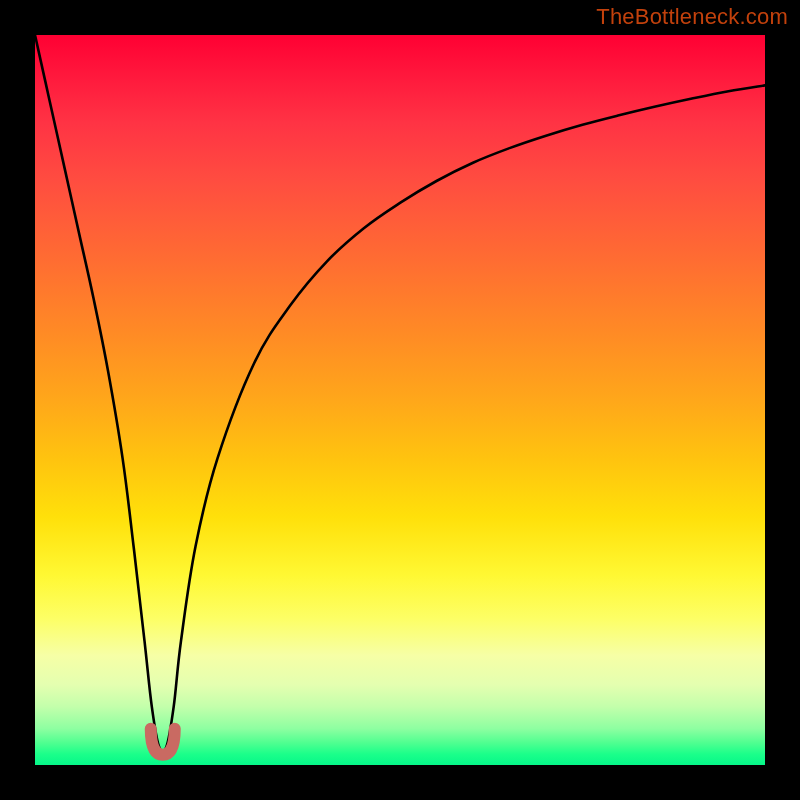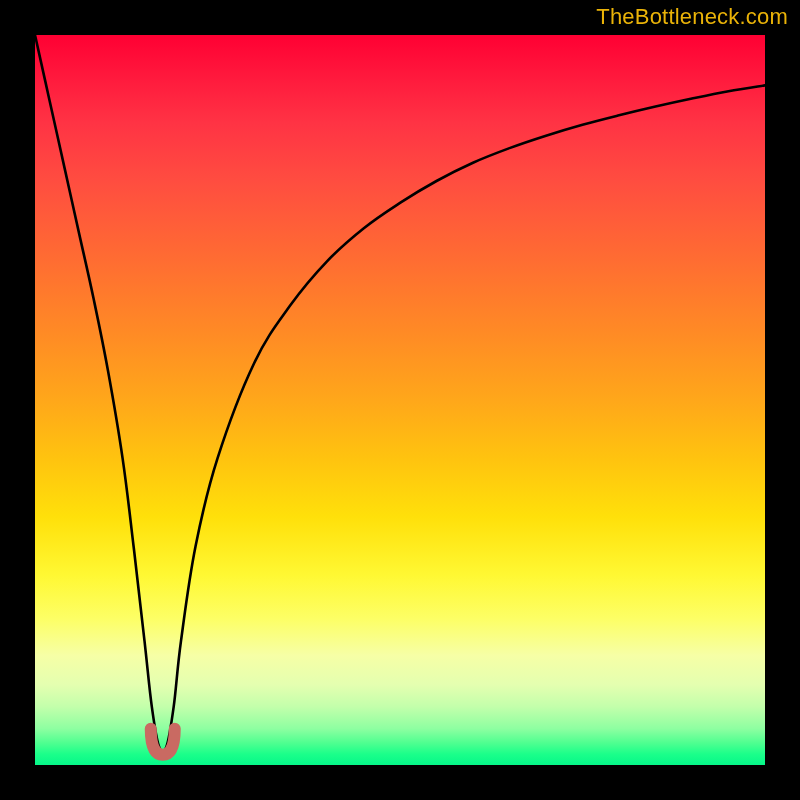--- a/index.html
+++ b/index.html
@@ -8,21 +8,21 @@
     height: 800px;
     background: #000;
     position: relative;
     overflow: hidden;
     font-family: Arial, Helvetica, sans-serif;
   }
   .watermark {
     position: absolute;
     top: 4px;
     right: 12px;
-    color: #eab308;
+    color: #c2410c;
     font-size: 22px;
     font-weight: 500;
     z-index: 5;
     letter-spacing: 0.2px;
   }
   .plot-area {
     position: absolute;
     left: 35px;
     top: 35px;
     width: 730px;

